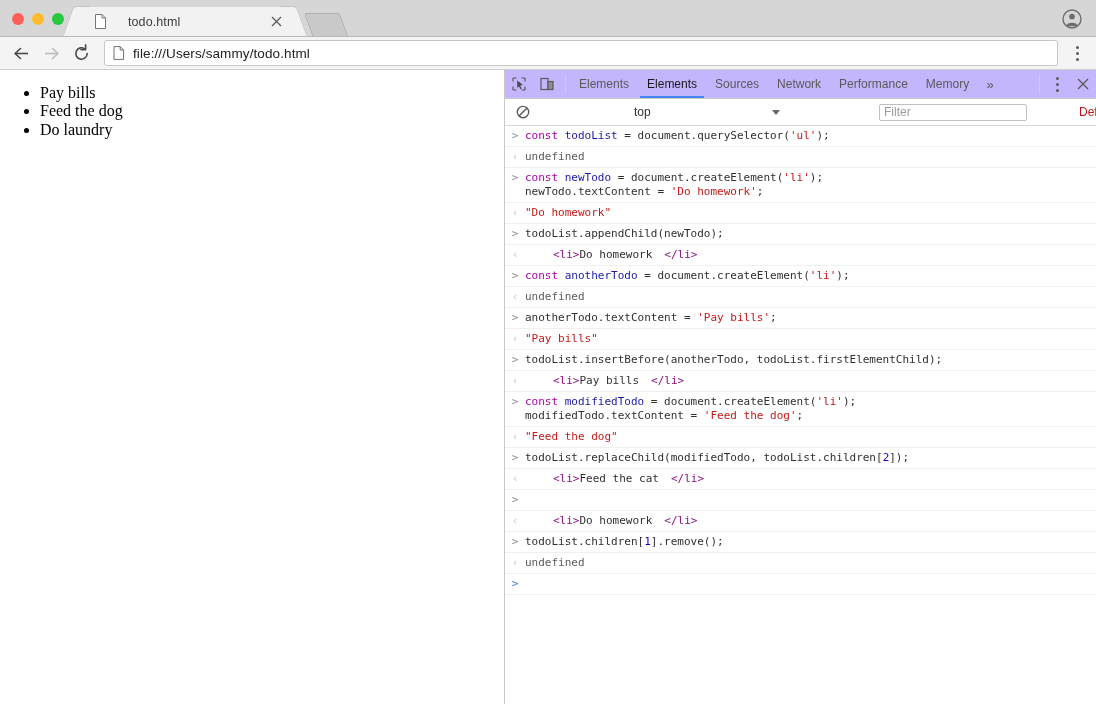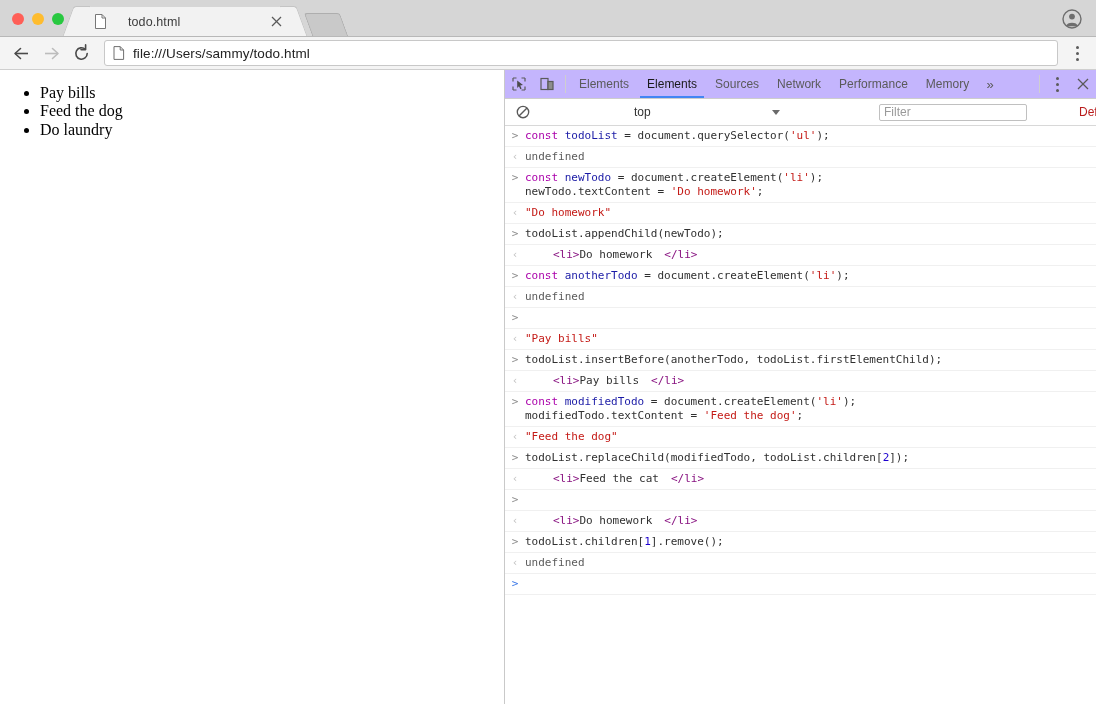--- a/index.html
+++ b/index.html
@@ -582,20 +582,21 @@
           <div class="crow">
             <div class="gutter input">&gt;</div>
             <div class="ctext"><span class="kw">const </span><span class="vr">anotherTodo</span><span class="op"> = </span><span class="plain">document.createElement(</span><span class="str">'li'</span><span class="plain">);</span></div>
           </div>
           <div class="crow">
             <div class="gutter output">‹</div>
             <div class="ctext"><span class="undef">undefined</span></div>
           </div>
           <div class="crow">
             <div class="gutter input">&gt;</div>
+            <div class="ctext"><span class="plain">anotherTodo.textContent </span><span class="op">= </span><span class="str">'Pay bills'</span><span class="plain">;</span></div>
           </div>
           <div class="crow">
             <div class="gutter output">‹</div>
             <div class="ctext"><span class="str">"Pay bills"</span></div>
           </div>
           <div class="crow">
             <div class="gutter input">&gt;</div>
             <div class="ctext"><span class="plain">todoList.insertBefore(anotherTodo, todoList.firstElementChild);</span></div>
           </div>
           <div class="crow">

